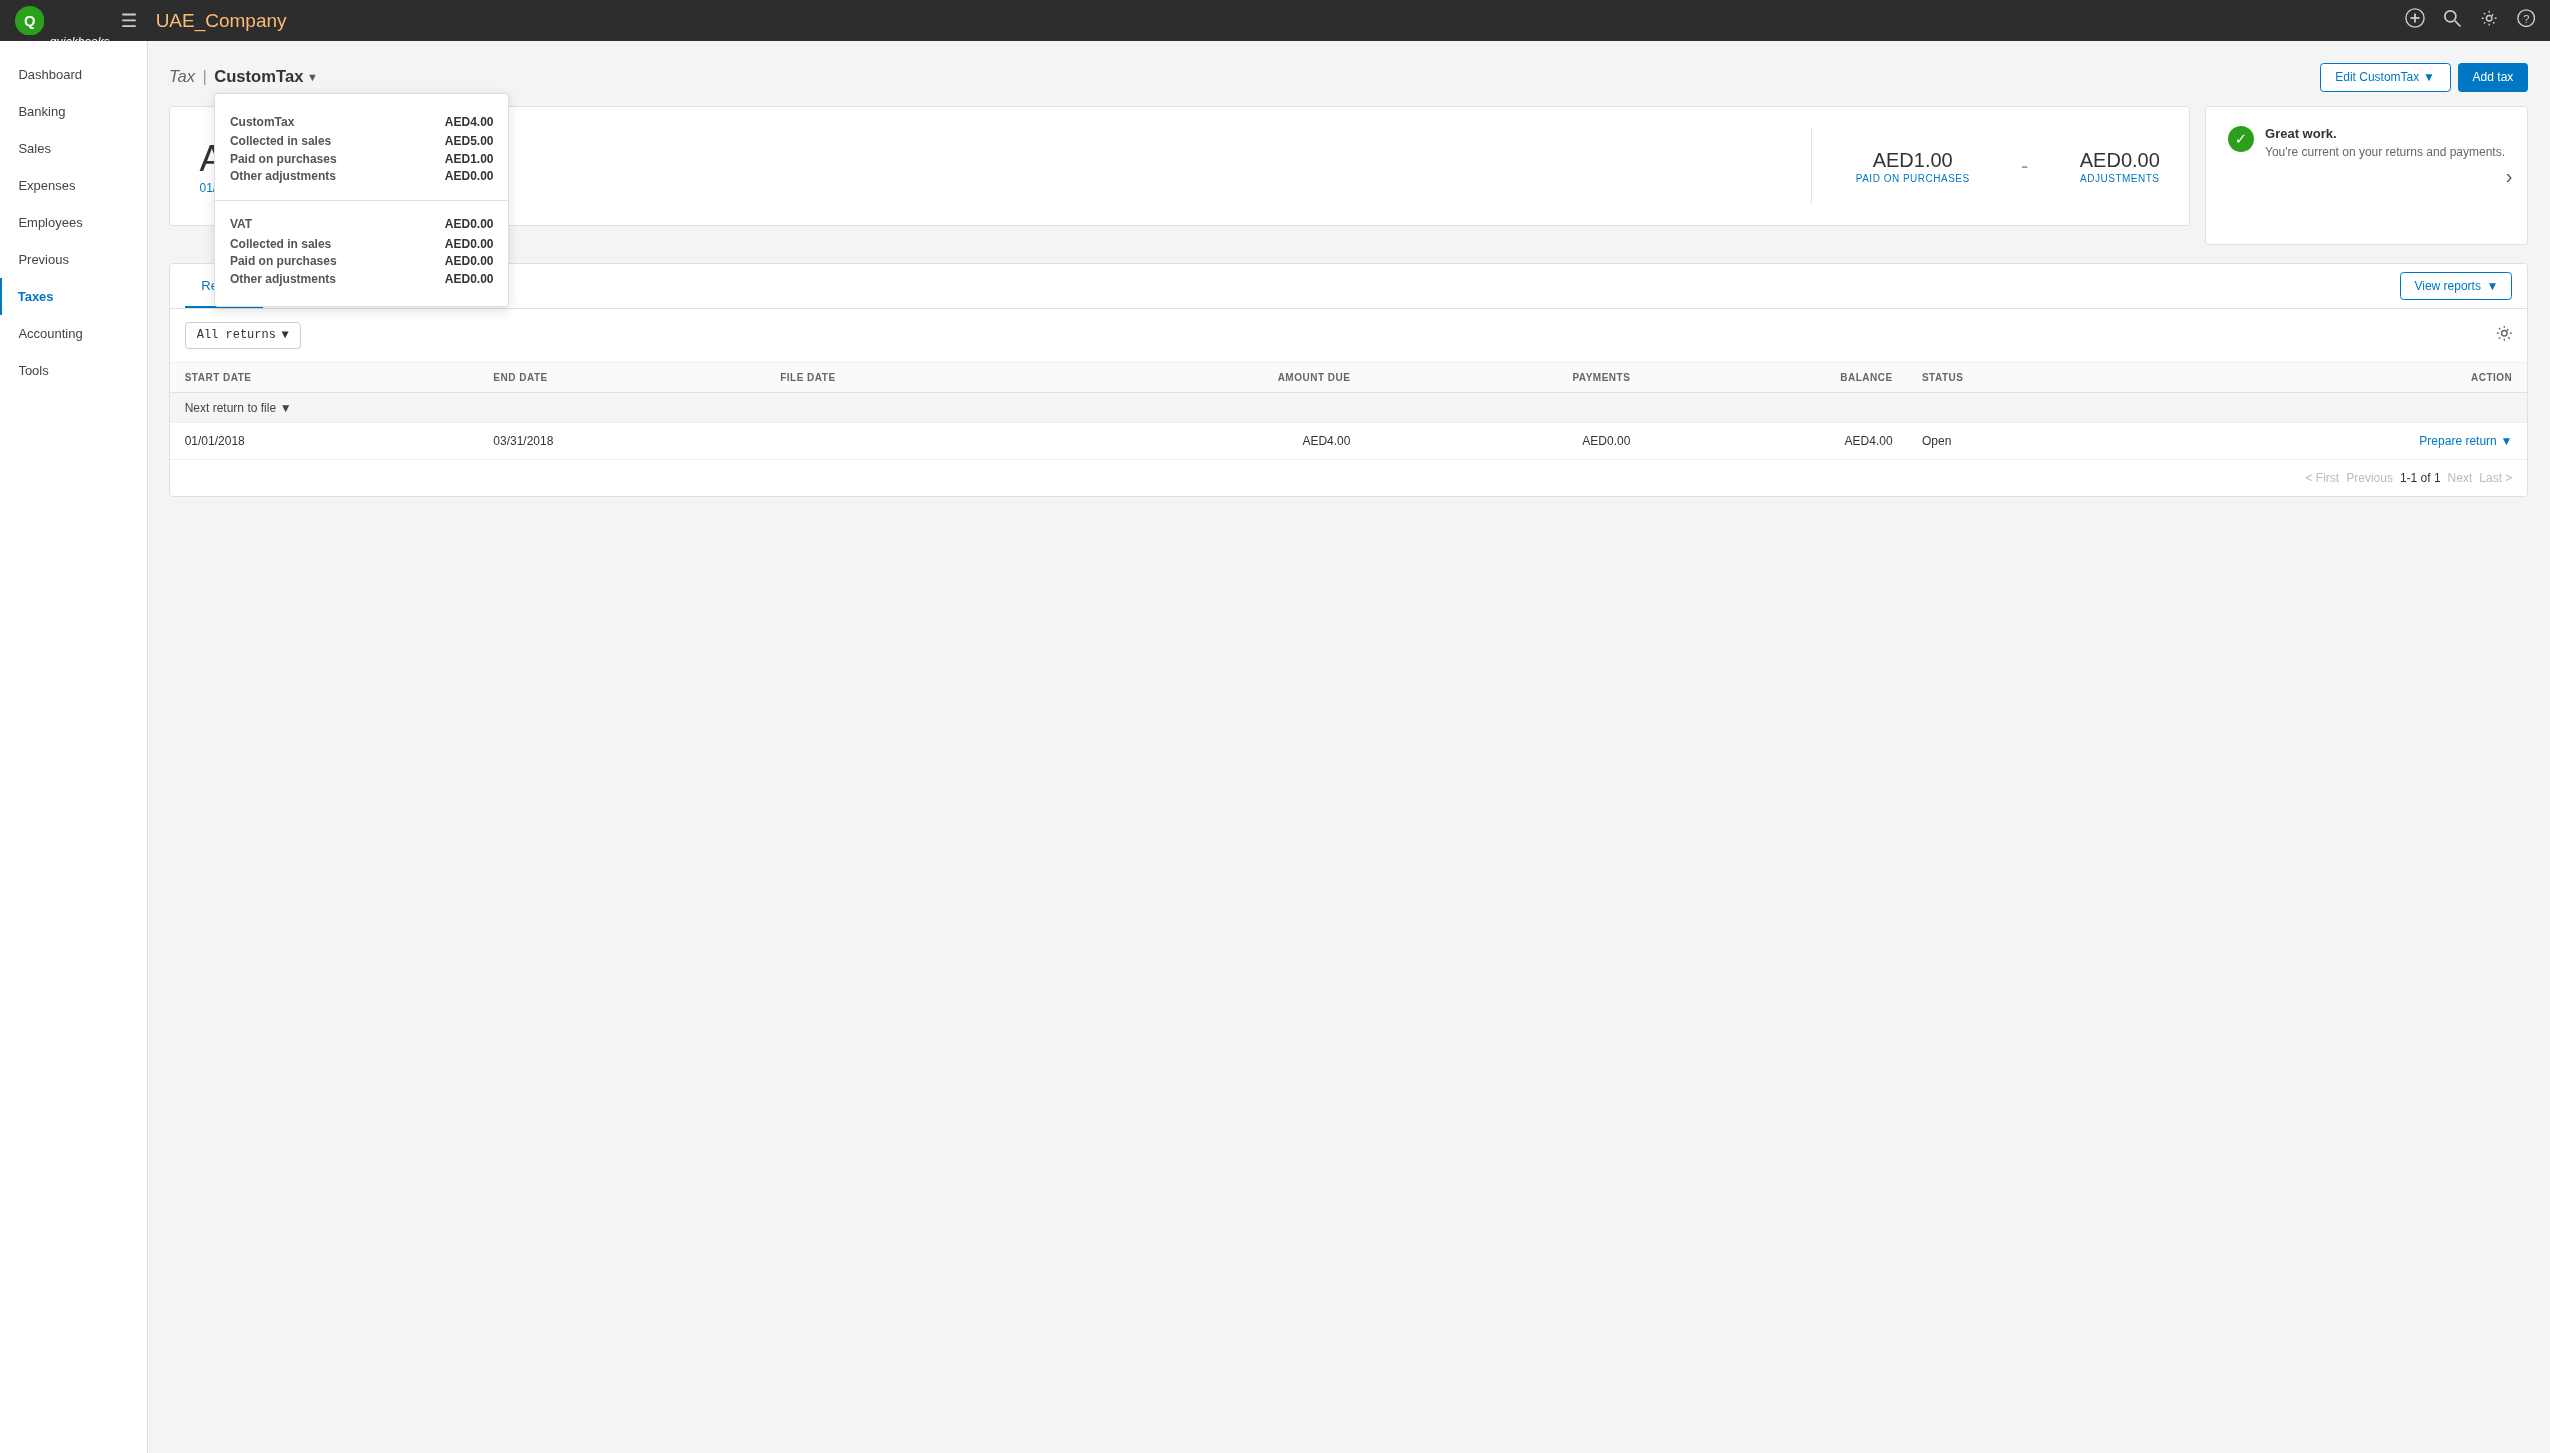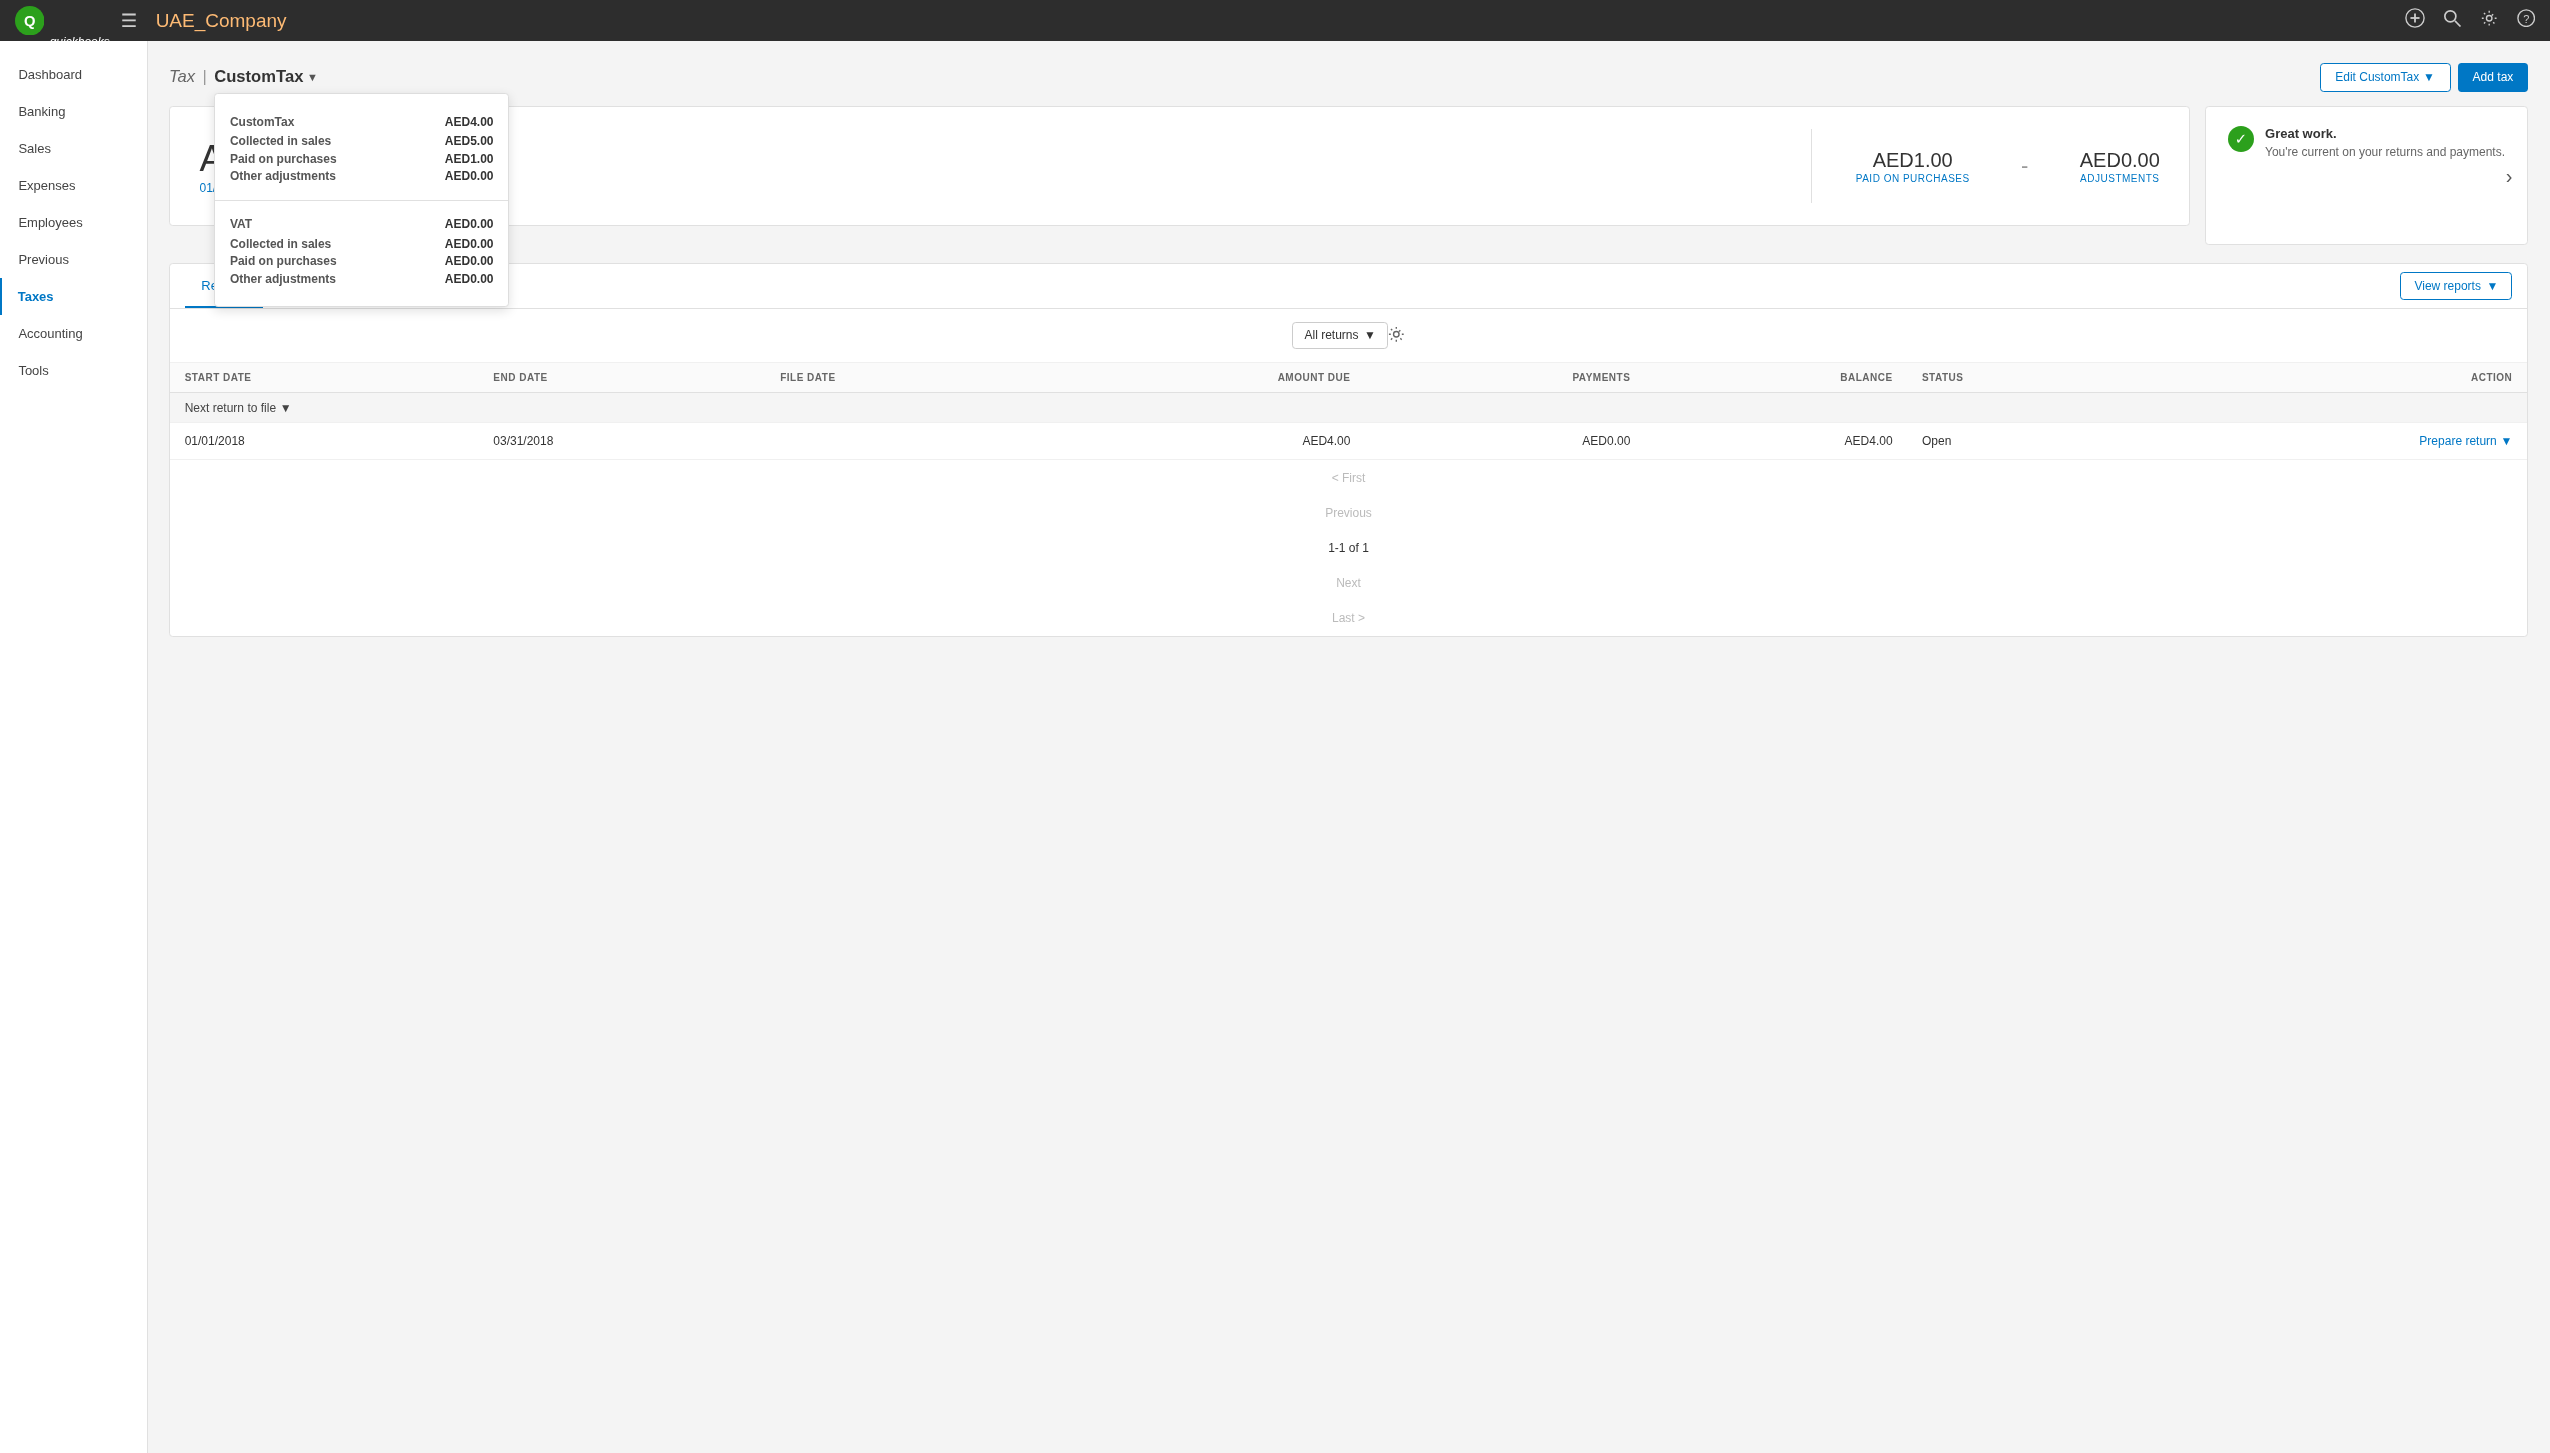--- a/index.html
+++ b/index.html
@@ -300,23 +300,24 @@
       font-size: 12px;
       display: flex;
       align-items: center;
       gap: 5.5px;
     }
 
     
     .filter-bar {
       display: flex;
       align-items: center;
-      justify-content: center;
+      justify-content: space-between;
       padding: 13px 14.7px;
       border-bottom: 0.9px solid #f0f0f0;
+      font-family: Liberation Mono, monospace;
     }
     .filter-dropdown {
       border: 0.9px solid #ccc;
       border-radius: 3.7px;
       padding: 5.5px 11px;
       font-size: 12px;
       cursor: pointer;
       display: flex;
       align-items: center;
       gap: 5.5px;
@@ -375,22 +376,21 @@
     }
 
     
     .pagination {
       display: flex;
       align-items: center;
       justify-content: flex-end;
       padding: 11px 14.7px;
       font-size: 12px;
       color: #555;
-      gap: 21px;
-      flex-direction: column;
+      gap: 7px;
     }
     .pagination span { cursor: pointer; }
     .pagination .active-page { color: #333; font-weight: 500; }
     .pagination .disabled { color: #bbb; cursor: default; }
 
     
     .qb-logo-svg { display: flex; align-items: center; gap: 5.5px; }
   </style>
 </head>
 <body>

